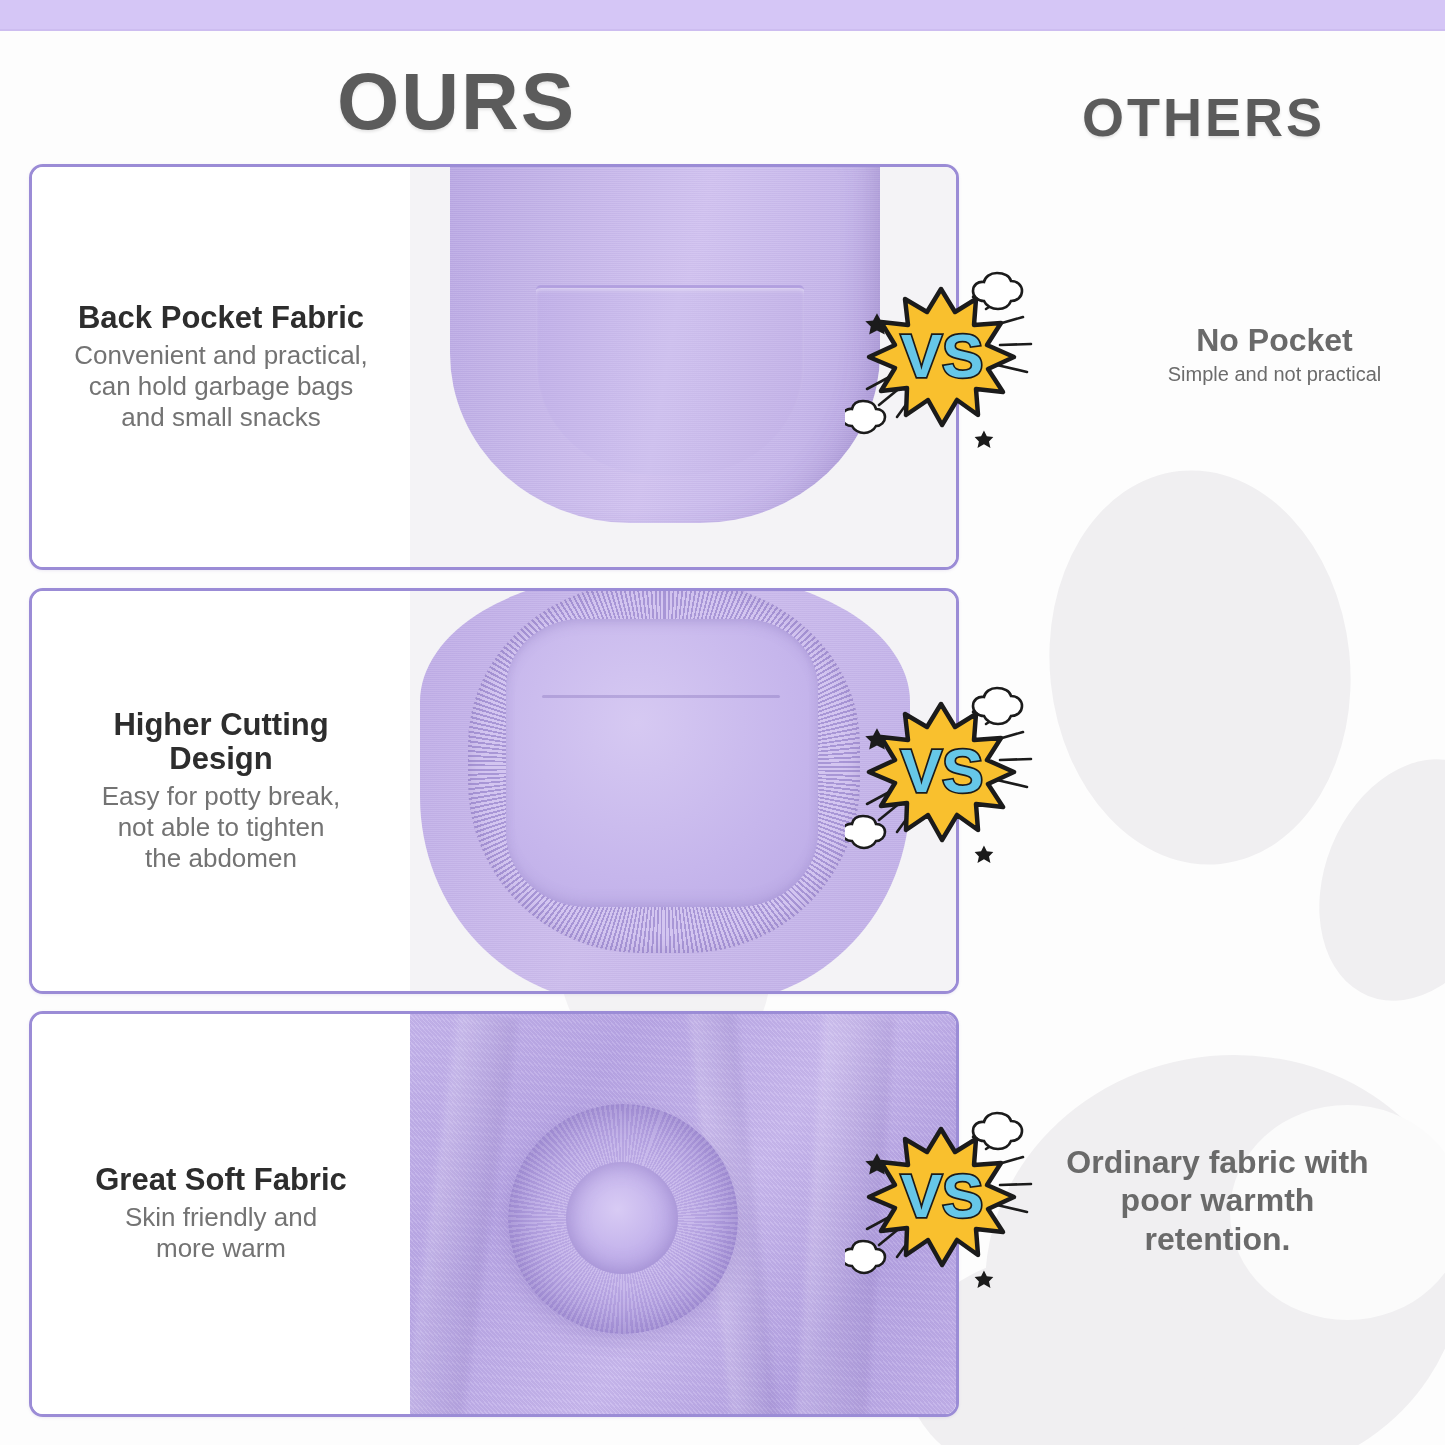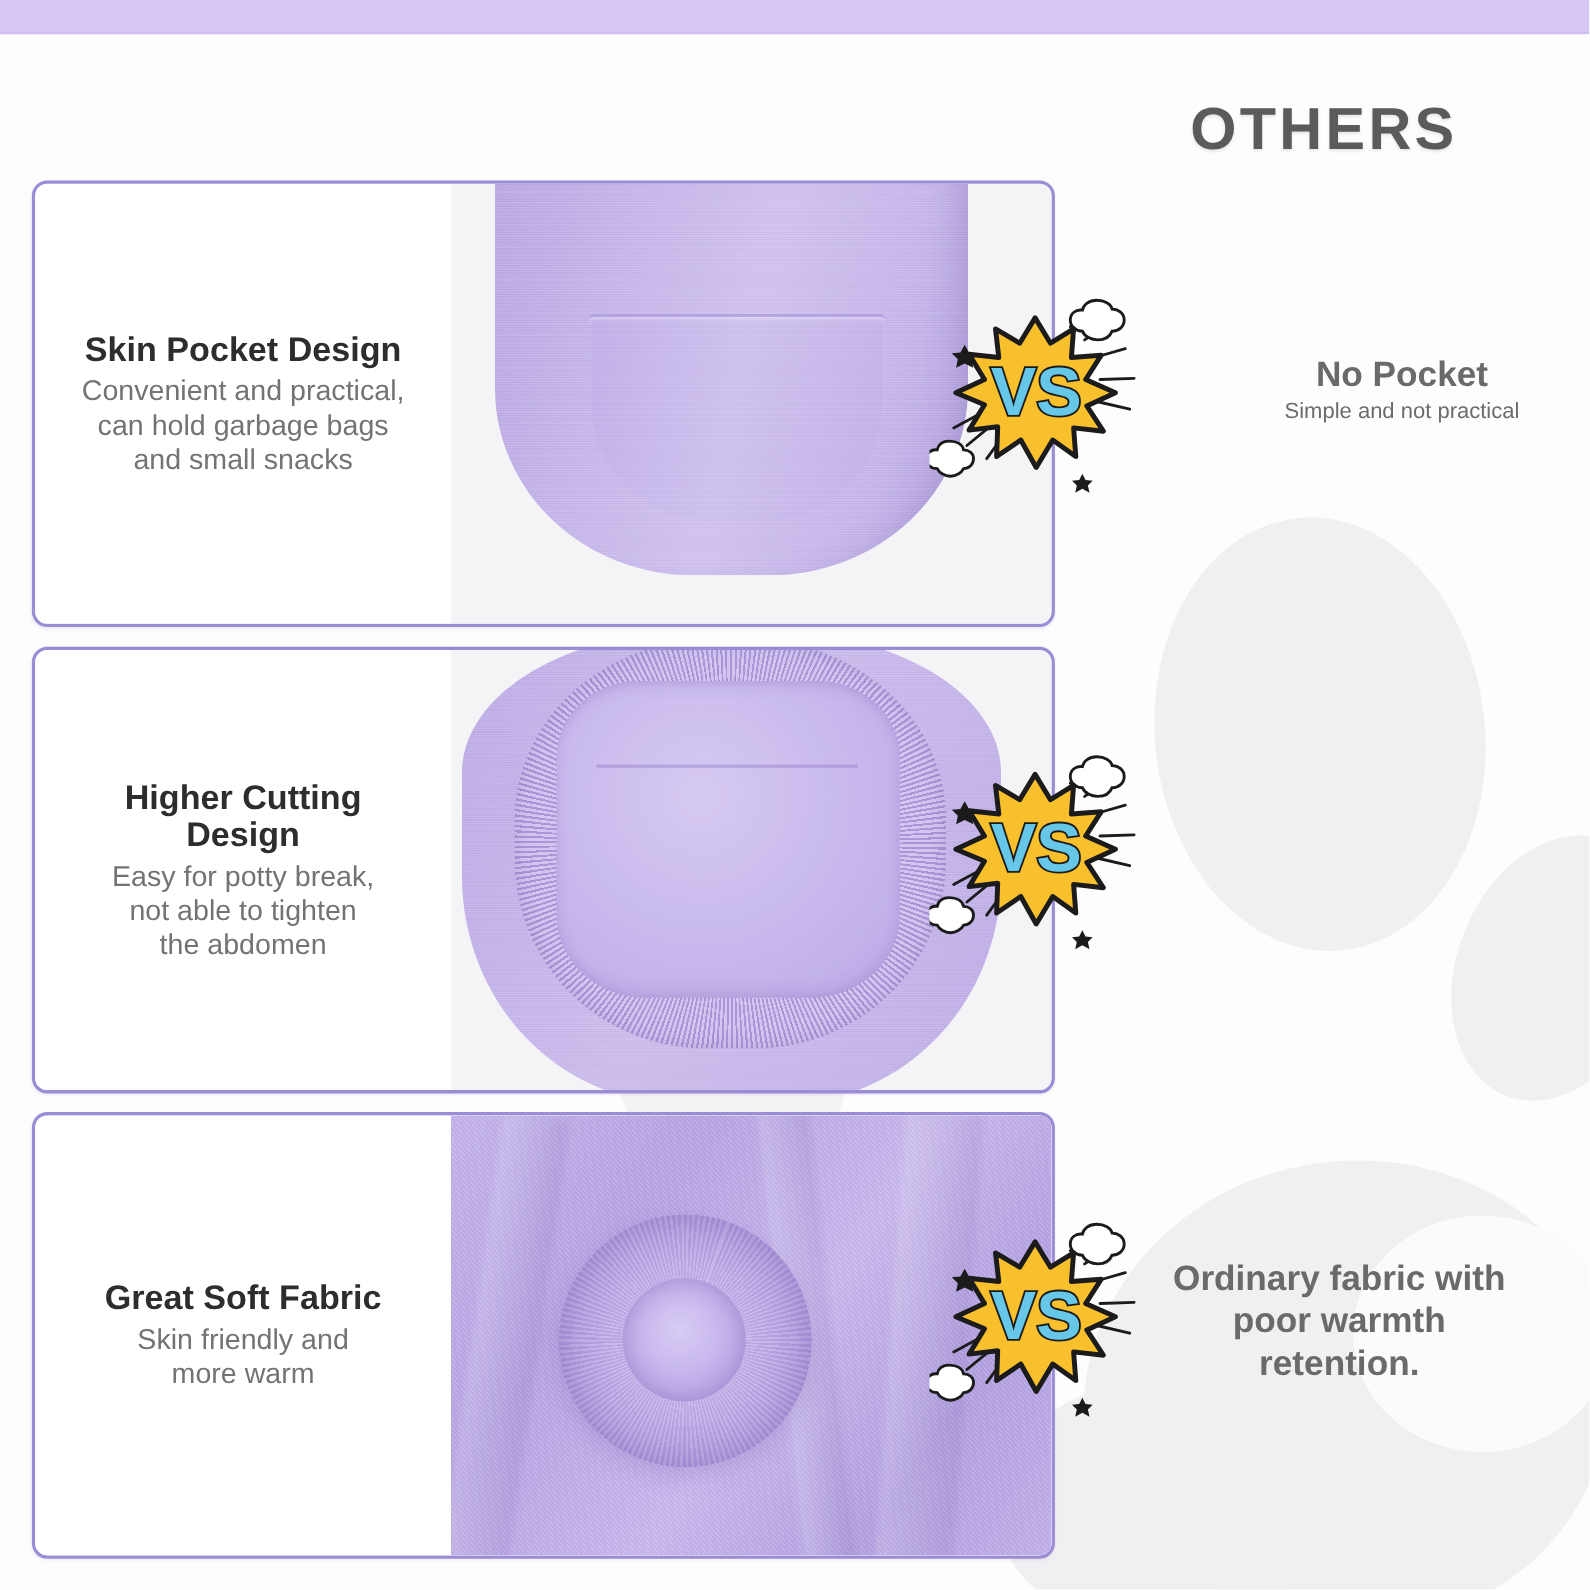--- a/index.html
+++ b/index.html
@@ -271,25 +271,26 @@
 
   <div class="paw-layer">
     <div class="blob b1"></div>
     <div class="blob b2"></div>
     <div class="blob b3"></div>
     <div class="blob b4"></div>
     <div class="blob b5"></div>
     <div class="blob b6"></div>
   </div>
 
+  <div class="heading ours">OURS</div>
   <div class="heading others">OTHERS</div>
 
   <div class="card c1">
     <div class="card-text">
-      <div class="card-title">Skin Pocket Design</div>
+      <div class="card-title">Back Pocket Fabric</div>
       <div class="card-desc">Convenient and practical,
 can hold garbage bags
 and small snacks</div>
     </div>
     <div class="card-photo">
       <div class="garment">
         <div class="garment-pocket"></div>
       </div>
     </div>
   </div>

